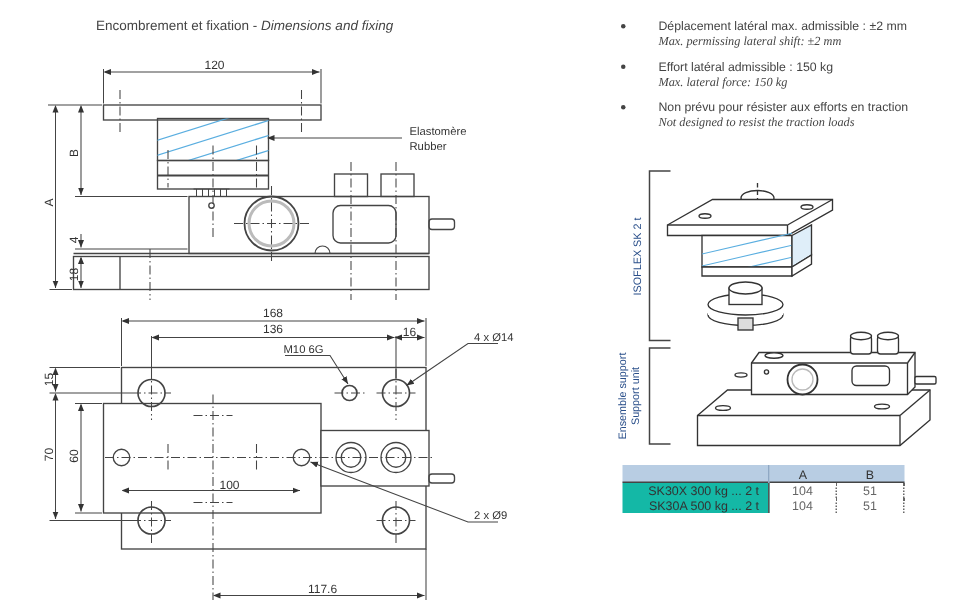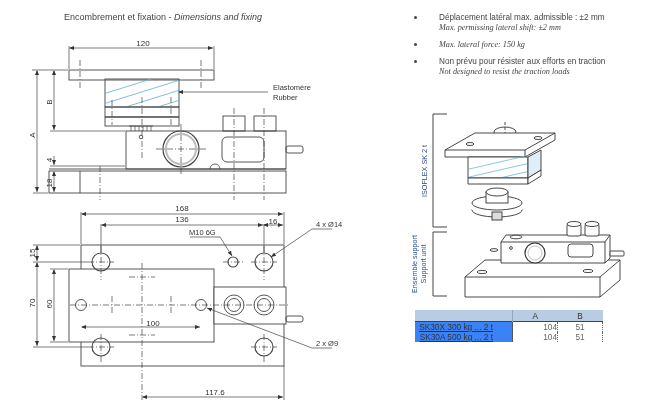--- a/index.html
+++ b/index.html
@@ -11,23 +11,23 @@
   .bullets { left:411px; top:13px; width:238px; }
   .bullet { position:relative; padding-left:28px; margin-bottom:7px; font-size:8.2px; line-height:10px; color:#444; }
   .bullet .dot { position:absolute; left:3px; top:3px; width:3px; height:3px; background:#444; border-radius:50%; }
   .bullet .fr { display:block; white-space:nowrap; }
   .bullet .en { display:block; font-style:italic; white-space:nowrap;font-family:Liberation Serif, serif; }
   table.spec { position:absolute; left:415px; top:310px; border-collapse:collapse; font-size:8.3px; }
   table.spec td, table.spec th { padding:0; height:10px; line-height:10px; }
   table.spec th { background:#b8cde3; font-weight:normal; color:#333; height:11px; }
   table.spec th.model-h { width:97px; border-right:1px solid #8fa8c4; }
   table.spec th.col { width:44px; text-align:center; }
-  table.spec td.model { background:#3b82f6; text-align:right; padding-right:19px; color:#333; white-space:nowrap; border-right:1px solid #555;text-decoration:underline; }
+  table.spec td.model { background:#14b8a6; text-align:right; padding-right:6px; color:#333; white-space:nowrap; border-right:1px solid #555; }
   table.spec td.val { text-align:center; color:#666; width:44px; }
-  table.spec td.val.a { border-right:1px dotted #666;text-align:right; }
+  table.spec td.val.a { border-right:1px dotted #666; }
   table.spec td.val.b { border-right:1px dotted #666; }
   table.spec tr.shade td.val { background:#d6d6d6; }
   table.spec tr.first td { border-top:1.5px solid #444; }
 </style>
 </head>
 <body>
 
 <div class="abs title">
   <span>Encombrement et fixation - </span><i>Dimensions and fixing</i>
 </div>
@@ -194,20 +194,21 @@
 </svg>
 
 <div class="abs bullets">
   <div class="bullet">
     <span class="dot"></span>
     <span class="fr">Déplacement latéral max. admissible : ±2 mm</span>
     <span class="en">Max. permissing lateral shift: ±2 mm</span>
   </div>
   <div class="bullet">
     <span class="dot"></span>
+    <span class="fr">Effort latéral admissible : 150 kg</span>
     <span class="en">Max. lateral force: 150 kg</span>
   </div>
   <div class="bullet">
     <span class="dot"></span>
     <span class="fr">Non prévu pour résister aux efforts en traction</span>
     <span class="en">Not designed to resist the traction loads</span>
   </div>
 </div>
 
 <svg class="abs" style="left:410px;top:100px" width="239" height="205" viewBox="0 0 239 205">

